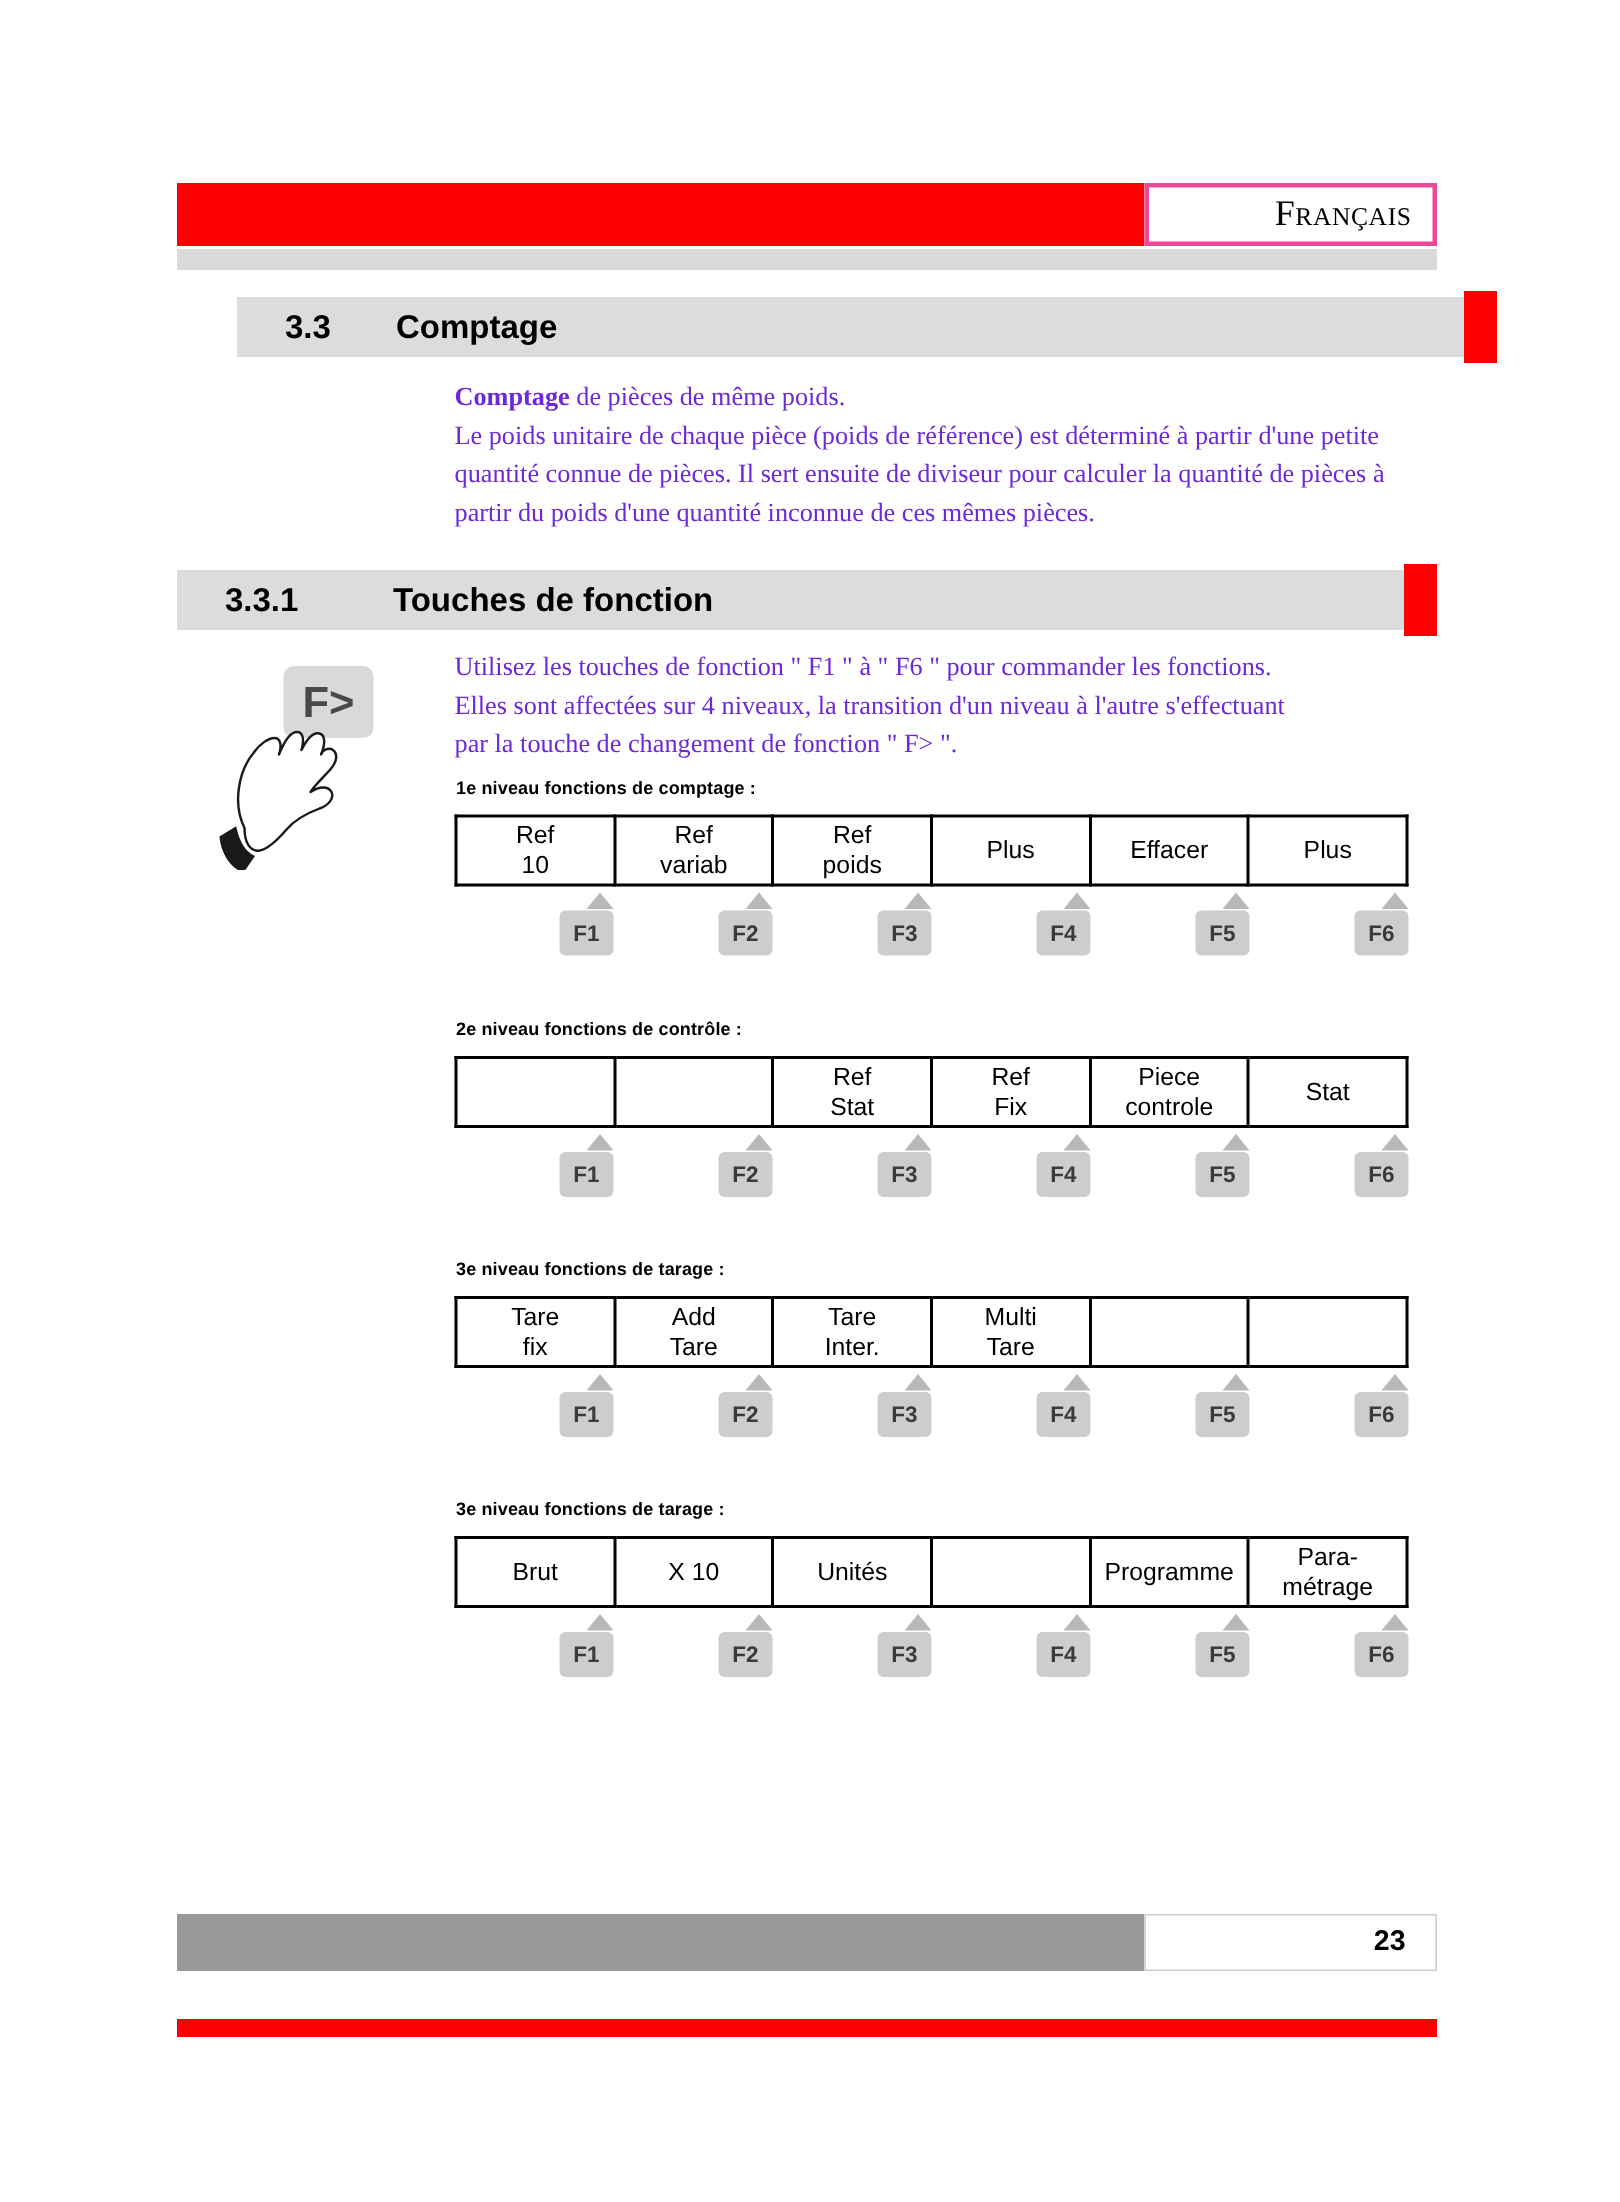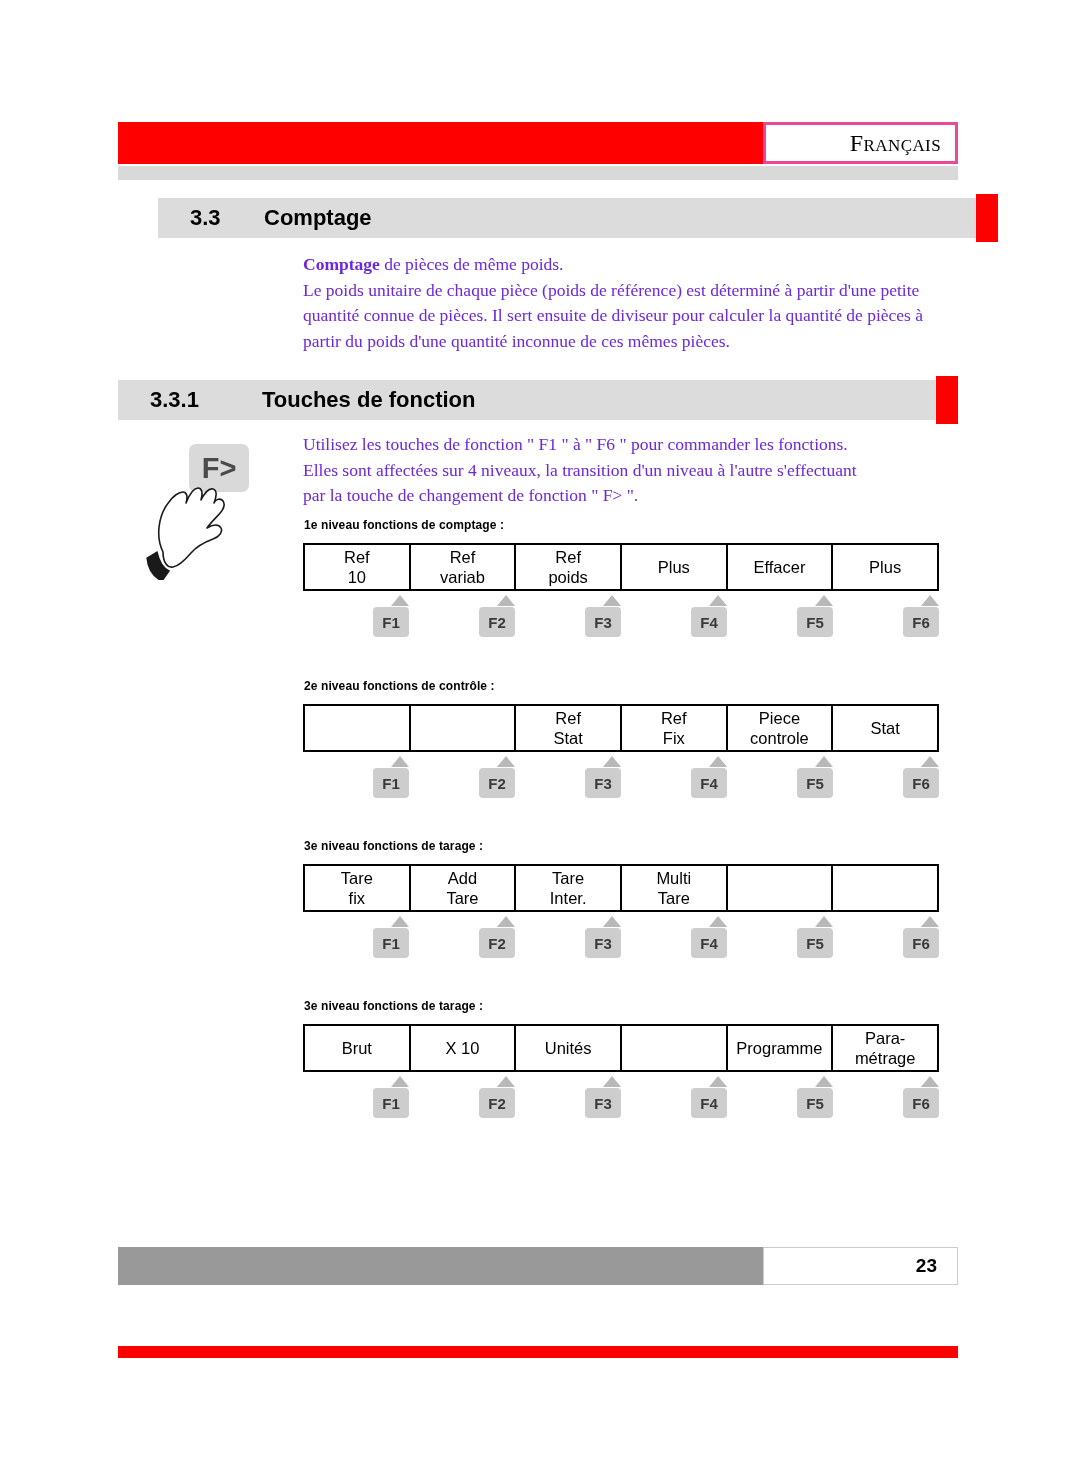--- a/index.html
+++ b/index.html
@@ -185,21 +185,21 @@
 
   #level-1 { top: 518px; }
   #level-2 { top: 679px; }
   #level-3 { top: 839px; }
   #level-4 { top: 999px; }
 
   
   .footer {
     position: absolute;
     left: 118px;
-    top: 1247px;
+    top: 1276px;
     width: 840px;
     height: 38px;
   }
   .footer-grey-bar {
     position: absolute;
     left: 0;
     top: 0;
     width: 645px;
     height: 38px;
     background: #999999;

